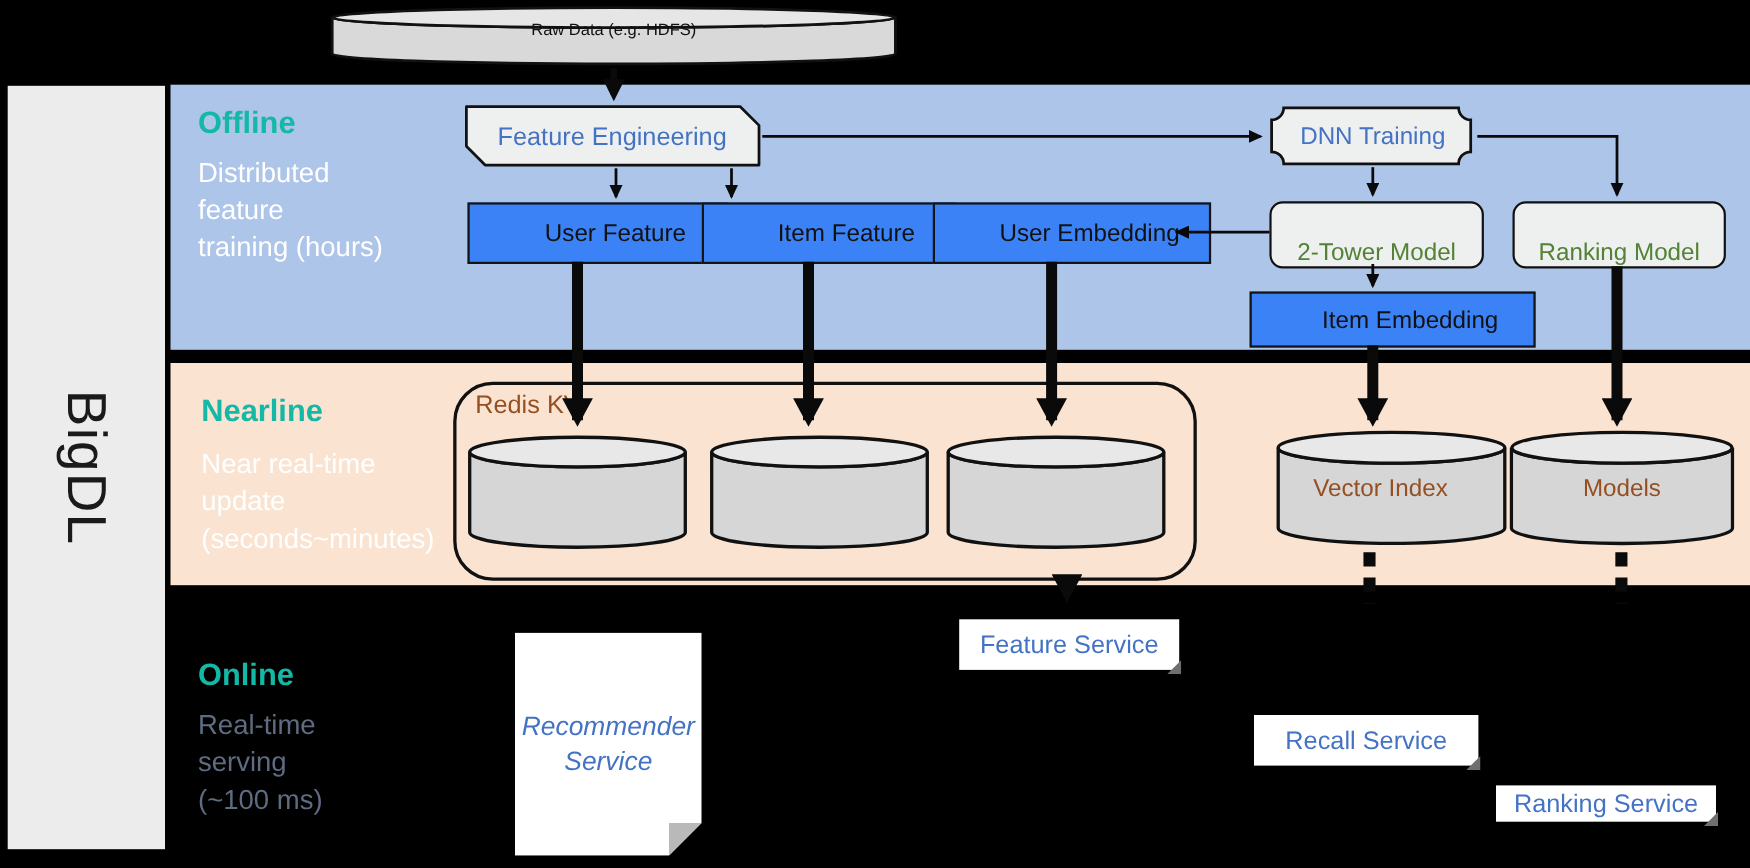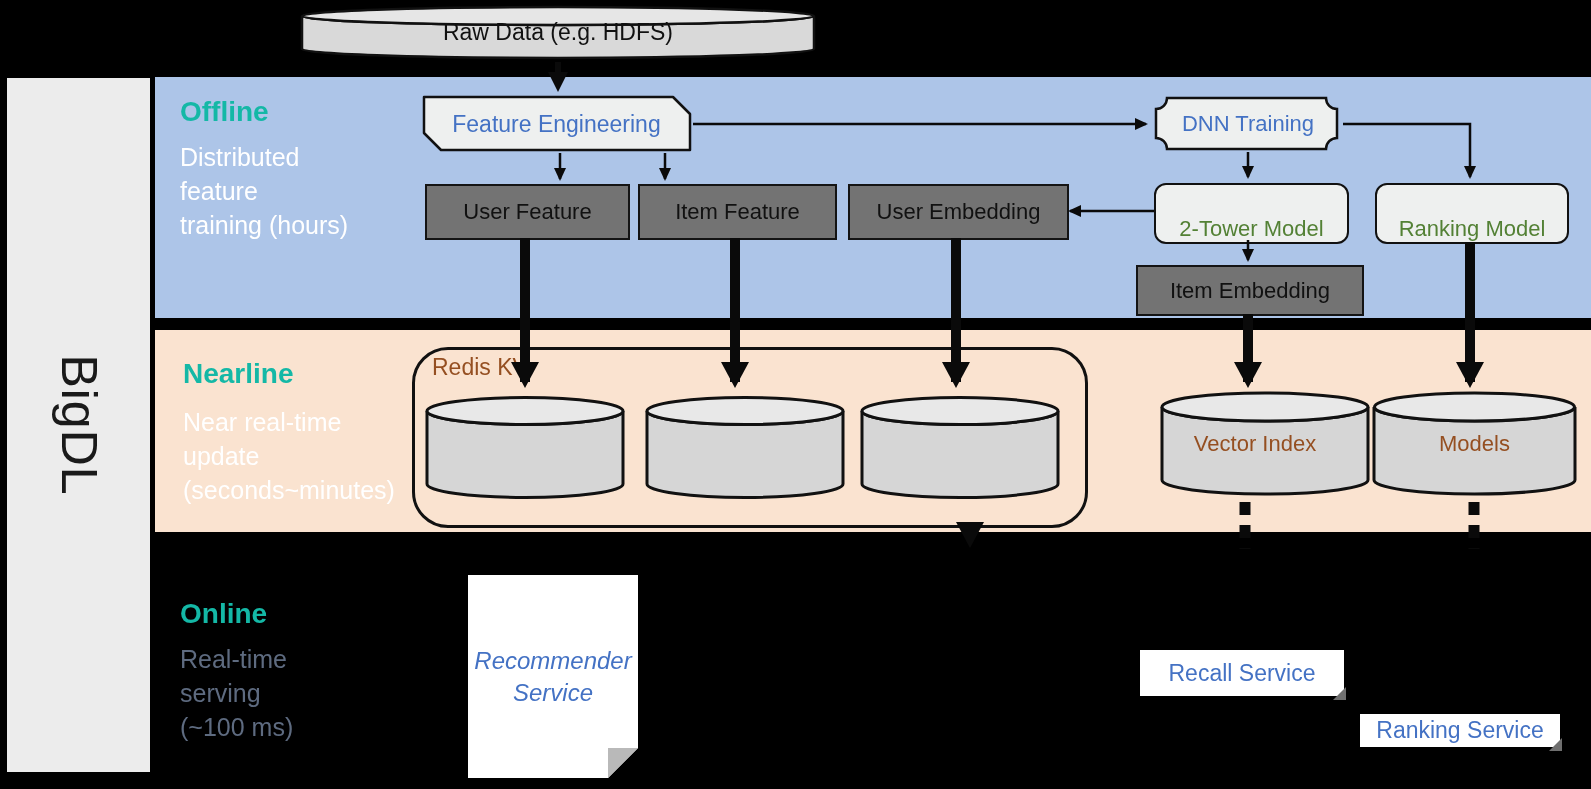--- a/index.html
+++ b/index.html
@@ -18,40 +18,40 @@
                display:flex; align-items:center; justify-content:center; }
   .bigdl-text { transform:rotate(90deg); font-size:50px; color:#1a1a1a; letter-spacing:1px; white-space:nowrap; }
 
   
   .sec-label { font-size:28px; font-weight:600; color:#14b8a6; }
   .sec-desc  { font-size:25px; color:#ffffff; line-height:34px; }
   .sec-desc.online { color:#5e6b80; }
   .it { }
 
   
-  .graybox { background:#737373; border:2.5px solid #141414; display:flex; align-items:center; justify-content:center;
-             font-size:22px; color:#111; }
+  .graybox { background:#3b82f6; border:2.5px solid #141414; display:flex; align-items:center; justify-content:center;
+             font-size:22px; color:#111;padding-left:32px; }
   .roundbox { background:#eef0ef; border:2.5px solid #111; border-radius:12px; display:flex; align-items:flex-end;
               justify-content:center; font-size:22px; }
   .green-text { color:#538135; }
   .blue-text  { color:#4472c4; }
   .brown-text { color:#954f21; }
 
   .shape-label { position:absolute; inset:0; display:flex; align-items:center; justify-content:center;
                  font-size:23px; }
 
   
   .redis-box { left:412px; top:347px; width:670px; height:175px; border:3px solid #111; border-radius:36px; }
   .redis-label { left:432px; top:354px; font-size:23px; }
 
   
   .cyl-label { position:absolute; left:0; right:0; top:38%; text-align:center; font-size:22px; }
 
   
-  .raw-label { position:absolute; left:0; right:0; top:14px; text-align:center; font-size:23px; color:#111; }
+  .raw-label { position:absolute; left:0; right:0; top:14px; text-align:center; font-size:15px; color:#111; }
 
   
   .service { background:#fff; display:flex; align-items:center; justify-content:center;
              font-size:23px; }
   .curl { position:absolute; right:-2px; bottom:-4px; width:13px; height:13px;
           background:#6f6f6f; clip-path:polygon(100% 0, 0 100%, 100% 100%); }
   .doc { background:#fff; clip-path:polygon(0 0, 100% 0, 100% calc(100% - 30px), calc(100% - 30px) 100%, 0 100%);
          display:flex; align-items:center; justify-content:center; text-align:center;
          font-size:24px; line-height:32px;font-style:italic; }
   .doc-fold { position:absolute; right:0; bottom:0; width:30px; height:30px; background:#b9b9b9;
@@ -173,20 +173,24 @@
     <div class="it">(~100 ms)</div>
   </div>
 
   <div class="abs node" style="left:468px; top:575px; width:170px; height:203px;">
     <div class="doc blue-text" style="position:absolute; inset:0;">
       <span>Recommender Service</span>
     </div>
     <div class="doc-fold"></div>
   </div>
 
+  <div class="abs node service" style="left:872px; top:563px; width:200px; height:46px;">
+    <span class="blue-text">Feature Service</span>
+    <div class="curl"></div>
+  </div>
   <div class="abs node service" style="left:1140px; top:650px; width:204px; height:46px;">
     <span class="blue-text">Recall Service</span>
     <div class="curl"></div>
   </div>
   <div class="abs node service" style="left:1360px; top:714px; width:200px; height:33px;">
     <span class="blue-text">Ranking Service</span>
     <div class="curl"></div>
   </div>
 
   <svg class="connectors" width="1591" height="789">

